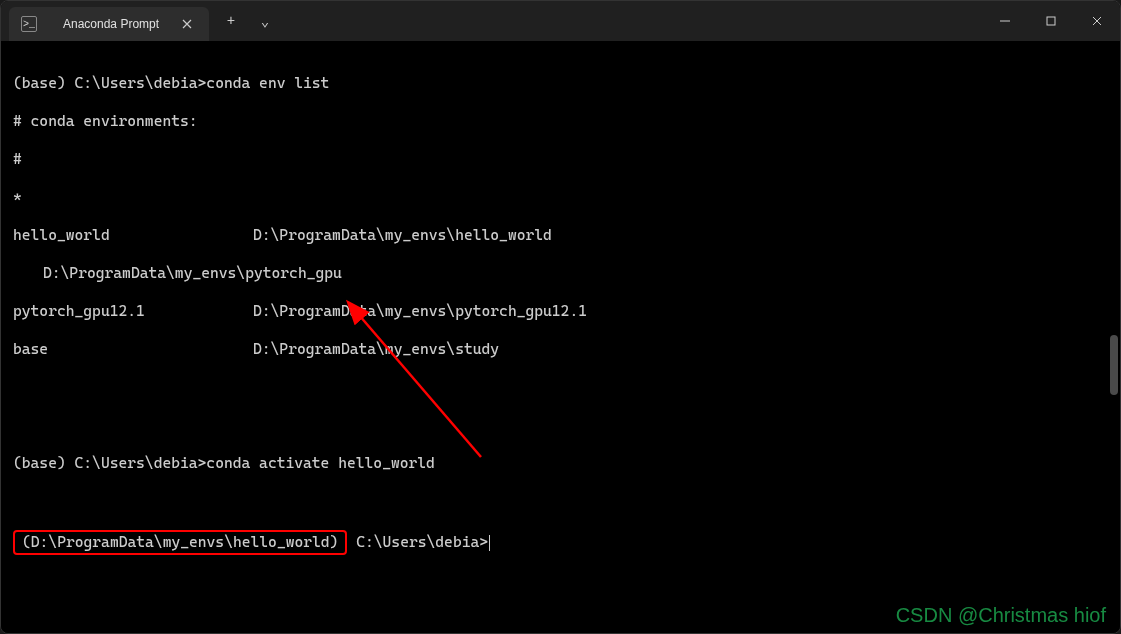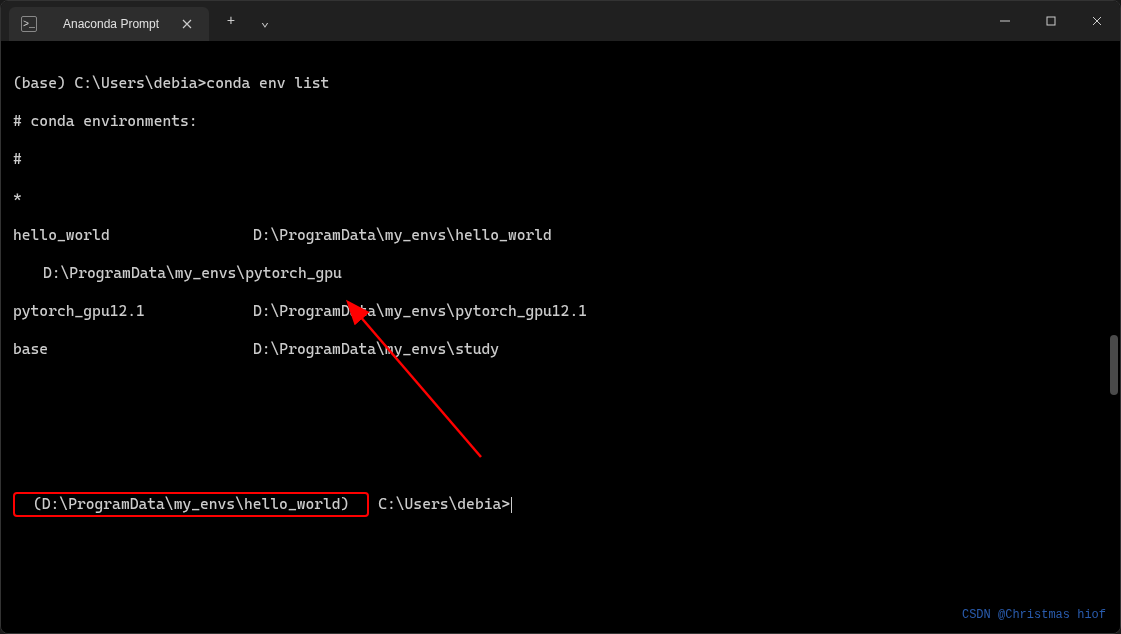--- a/index.html
+++ b/index.html
@@ -109,44 +109,44 @@
     font-family: Consolas, 'Cascadia Mono', monospace;
     position: relative;
     overflow: hidden;
   }
   .env-row { display: flex; }
   .env-name { width: 210px; display: inline-block; }
   .env-active { width: 30px; display: inline-block; }
   .highlight-box {
     border: 2px solid #ff0000;
     border-radius: 4px;
-    padding: 1px 18px;
+    padding: 1px 7px;
     display: inline-block;
   }
   .cursor {
     display: inline-block;
     width: 1px;
     height: 16px;
     background: #ccc;
     vertical-align: middle;
     margin-left: 1px;
   }
   .arrow-svg {
     position: absolute;
     left: 340px;
     top: 256px;
     pointer-events: none;
   }
   .watermark {
     position: absolute;
     bottom: 8px;
     right: 14px;
-    color: #3b82f6;
-    font-family: Liberation Mono, monospace;
-    font-size: 12px;
+    color: #22c55e;
+    font-family: Liberation Sans, sans-serif;
+    font-size: 20px;
     opacity: 0.7;
   }
   .scrollbar-track {
     position: absolute;
     right: 2px;
     top: 44px;
     bottom: 4px;
     width: 10px;
   }
   .scrollbar-thumb {
@@ -205,20 +205,21 @@
 <div><span>(base) C:\Users\debia&gt;</span><span>conda env list</span></div>
 <div># conda environments:</div>
 <div>#</div>
 <div class="env-row"><span class="env-active">*</span></div>
 <div class="env-row"><span class="env-name">hello_world</span><span class="env-active"></span><span>D:\ProgramData\my_envs\hello_world</span></div>
 <div class="env-row"><span class="env-active"></span><span>D:\ProgramData\my_envs\pytorch_gpu</span></div>
 <div class="env-row"><span class="env-name">pytorch_gpu12.1</span><span class="env-active"></span><span>D:\ProgramData\my_envs\pytorch_gpu12.1</span></div>
 <div class="env-row"><span class="env-name">base</span><span class="env-active"></span><span>D:\ProgramData\my_envs\study</span></div>
 <div>&nbsp;</div>
 <div>&nbsp;</div>
+<div><span>(base) C:\Users\debia&gt;</span><span>conda activate hello_world</span></div>
 <div>&nbsp;</div>
 <div><span class="highlight-box">(D:\ProgramData\my_envs\hello_world)</span><span> C:\Users\debia&gt;</span><span class="cursor"></span></div>
 
     <svg class="arrow-svg" width="160" height="180">
       <defs>
         <marker id="arrowhead" markerWidth="10" markerHeight="8" refX="2" refY="4" orient="auto">
           <polygon points="0 0, 10 4, 0 8" fill="#ff0000"></polygon>
         </marker>
       </defs>
       <line x1="140" y1="160" x2="18" y2="18" stroke="#ff0000" stroke-width="2.5" marker-end="url(#arrowhead)"></line>

